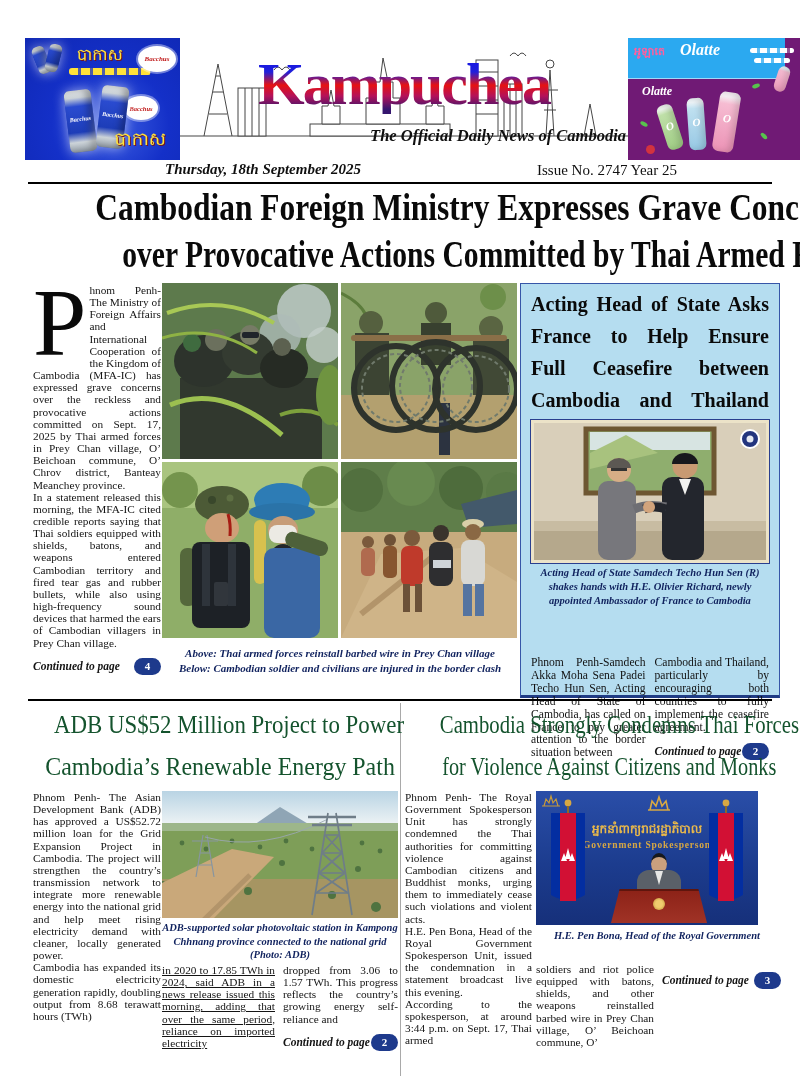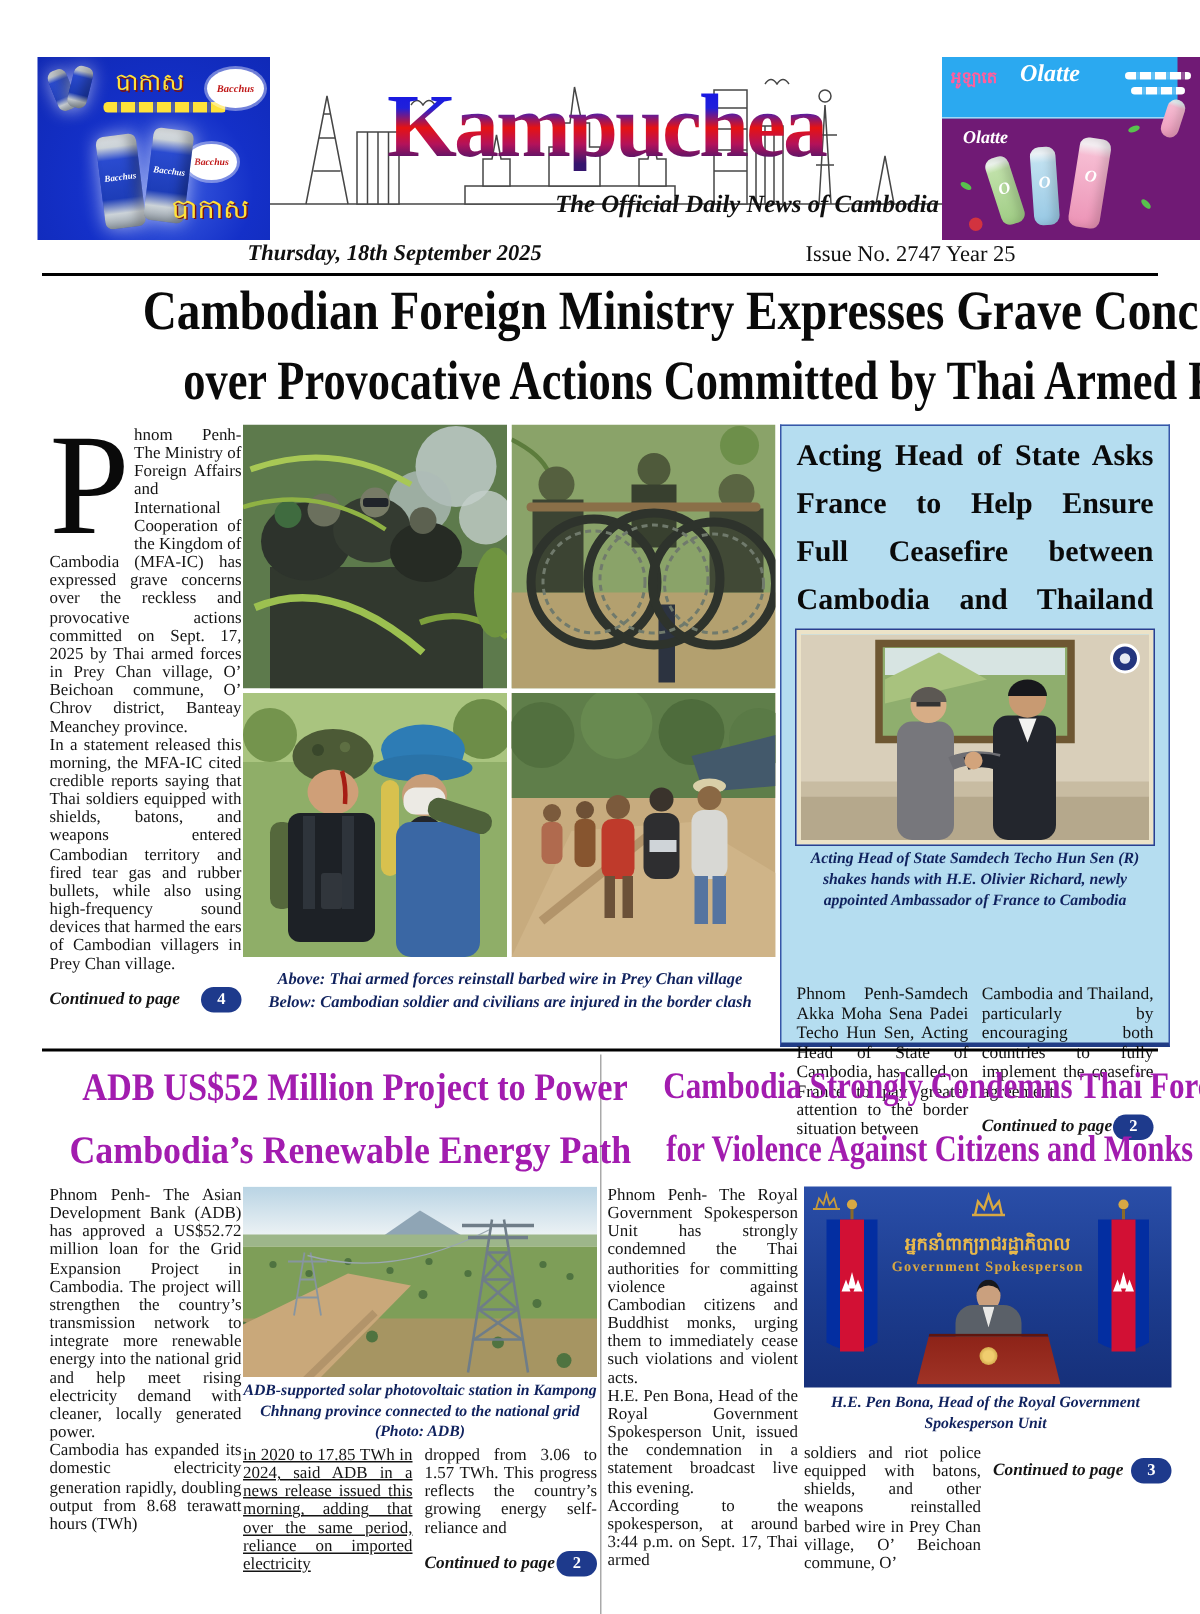--- a/index.html
+++ b/index.html
@@ -23,21 +23,21 @@
         font-size:60px;font-weight:bold;letter-spacing:-2px;line-height:60px;
         background:linear-gradient(180deg,#1414e6 6%,#2020da 30%,#e61212 52%,#b4125a 70%,#35156e 92%);
         -webkit-background-clip:text;background-clip:text;-webkit-text-fill-color:transparent;color:#3a1a8a;}
   #tagline{position:absolute;right:2px;top:98px;font-size:16.5px;font-weight:bold;font-style:italic;color:#101010;}
   #date-txt{left:165px;top:161px;font-size:15px;font-style:italic;font-weight:bold;color:#101010;}
   #issue-txt{left:537px;top:162px;font-size:15px;color:#101010;}
   .hr{left:28px;width:744px;height:2px;background:#000;}
   #vr{left:400px;top:703px;width:1px;height:373px;background:#a9a9a9;}
   
   #mainhl{left:28px;top:184px;width:744px;text-align:center;font-weight:bold;font-size:37px;line-height:47px;color:#0a0a0a;}
-  .bhl{font-weight:bold;font-size:26px;line-height:42px;text-align:center;color:#a21caf;}
+  .bhl{font-weight:normal;font-size:26px;line-height:42px;text-align:center;color:#14532d;}
   
   #leadcol{left:33px;top:284px;width:128px;}
   .dropcap{float:left;font-size:96px;line-height:70px;margin:4px 3px 0 0;color:#0a0a0a;}
   #collage{left:162px;top:283px;width:356px;height:356px;display:grid;
            grid-template-columns:176px 176px;grid-template-rows:176px 176px;gap:3px;background:#fff;}
   #collage svg{display:block;width:176px;height:176px;}
   #leadcaps{left:146px;top:646px;width:388px;font-size:11px;line-height:15px;}
   
   #bluebox{left:520px;top:283px;width:260px;height:415px;box-sizing:border-box;
            background:#b5ddf0;border:1px solid #3756a8;border-bottom:3px solid #203c85;padding:4px 10px;}
@@ -50,21 +50,21 @@
   #bb-cols .c{flex:1;font-size:11.6px;line-height:12.9px;text-align:justify;margin-top:43px;}
   
   #adbhl{left:30px;top:704px;width:368px;}
   #adbcol1{left:33px;top:791px;width:128px;}
   #adbphoto{left:162px;top:791px;width:236px;height:127px;overflow:hidden;}
   #adbcap{left:154px;top:921px;width:252px;font-size:10.5px;line-height:13.5px;}
   #adbcol2{left:162px;top:964px;width:113px;text-decoration:underline;}
   #adbcol3{left:283px;top:964px;width:115px;}
   #conhl{left:403px;top:704px;width:380px;}
   #concol1{left:405px;top:791px;width:127px;}
-  #conphoto{left:536px;top:791px;width:245px;height:134px;overflow:hidden;position:absolute;
+  #conphoto{left:536px;top:791px;width:222px;height:134px;overflow:hidden;position:absolute;
             background:linear-gradient(180deg,#2a4ea8 0%,#1c3c8e 55%,#16307a 100%);}
   #concap{left:528px;top:929px;width:258px;font-size:10.5px;line-height:13.5px;}
   #concol2{left:536px;top:963px;width:118px;}
   #concol3{left:662px;top:963px;width:119px;}
   
   .bcan{position:absolute;border-radius:5px;
         background:linear-gradient(180deg,#e9edf0 0%,#ccd3d8 12%,#2a4bd0 26%,#1d3db8 68%,#ccd3d8 84%,#97a1ab 100%);
         box-shadow:inset -5px 0 7px rgba(0,0,0,.3),0 0 12px rgba(255,255,255,.55);}
   .bcan span{position:absolute;left:0;right:0;top:42%;text-align:center;color:#fff;
         font-size:6px;font-weight:bold;font-style:italic;}
@@ -442,21 +442,20 @@
     </svg>
     <div id="gs-head"></div>
     <div id="gs-suit"></div>
     <div id="gs-shirt"></div>
     <div id="gs-podium">
         <b></b>
       </div>
   </div>
   <div class="abs caption" id="concap">
     <div>H.E. Pen Bona, Head of the Royal Government</div>
-    <div>Spokesperson Unit</div>
   </div>
   <div class="abs body" id="concol2">soldiers and riot police equipped with batons, shields, and other weapons reinstalled barbed wire in Prey Chan village, O’ Beichoan commune, O’</div>
   <div class="abs body" id="concol3">
     <div class="contd">
       <span>Continued to page</span>
       <span class="pill">3</span>
     </div>
   </div>
 
 </div>

